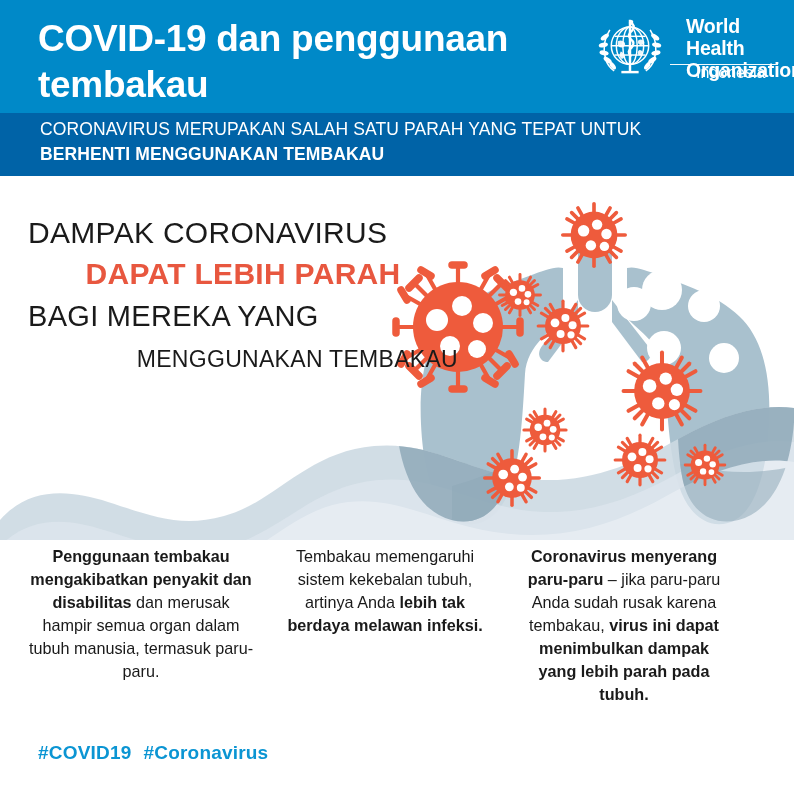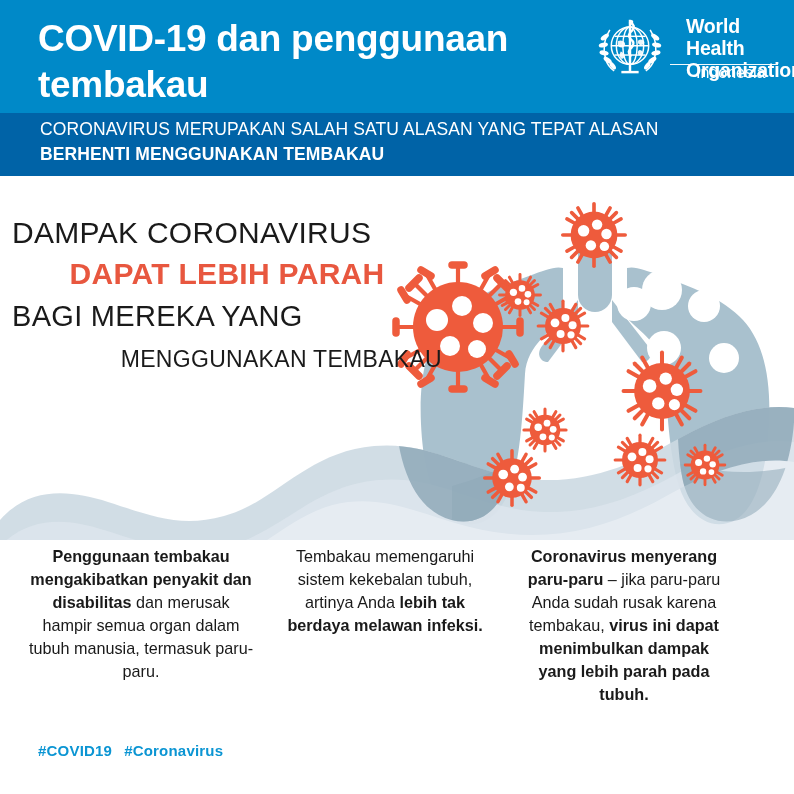--- a/index.html
+++ b/index.html
@@ -105,21 +105,21 @@
     position: absolute;
     left: 102px; top: 52px;
     color: #ffffff;
     font-size: 16px;
     font-weight: normal;
   }
 
   
   #headline {
     position: absolute;
-    left: 12px; top: 218px;
+    left: 28px; top: 218px;
     width: 430px;
   }
   .hl-line {
     font-size: 30px;
     line-height: 1.0;
     color: #1a1a1a;
     letter-spacing: 0.3px;
     white-space: nowrap;
   }
   #hl-1 { margin-bottom: 11px; }
@@ -158,38 +158,38 @@
   #col-1 { width: 250px; margin-left: 28px; }
   #col-2 { width: 230px; margin-left: 22px; }
   #col-3 { width: 250px; margin-left: 18px; }
   .col b { font-weight: bold; }
 
   
   #hashtags {
     position: absolute;
     left: 38px; top: 742px;
     color: #0b95d3;
-    font-size: 15px;
+    font-size: 19px;
     font-weight: bold;
     letter-spacing: 0.2px;
   }
   #hashtags span { margin-right: 12px; }
 </style>
 </head>
 <body>
 
 <div id="poster">
 
   <div id="header">
     <div id="header-band-top"></div>
     <div id="header-band-bottom"></div>
 
     <div id="header-title">COVID-19 dan penggunaan tembakau</div>
 
-    <div id="subtitle-line1">CORONAVIRUS MERUPAKAN SALAH SATU ALASAN YANG TEPAT ALASAN</div>
+    <div id="subtitle-line1">CORONAVIRUS MERUPAKAN SALAH SATU PARAH YANG TEPAT UNTUK</div>
     <div id="subtitle-line2">BERHENTI MENGGUNAKAN TEMBAKAU</div>
 
     <div id="who-logo">
       <div id="who-emblem">
         <svg viewBox="0 0 100 100" width="72" height="72" aria-hidden="true">
           <g fill="none" stroke="#ffffff" stroke-width="2.0">
 
             <circle cx="50" cy="44" r="26"></circle>
 
             <ellipse cx="50" cy="44" rx="10" ry="26"></ellipse>

